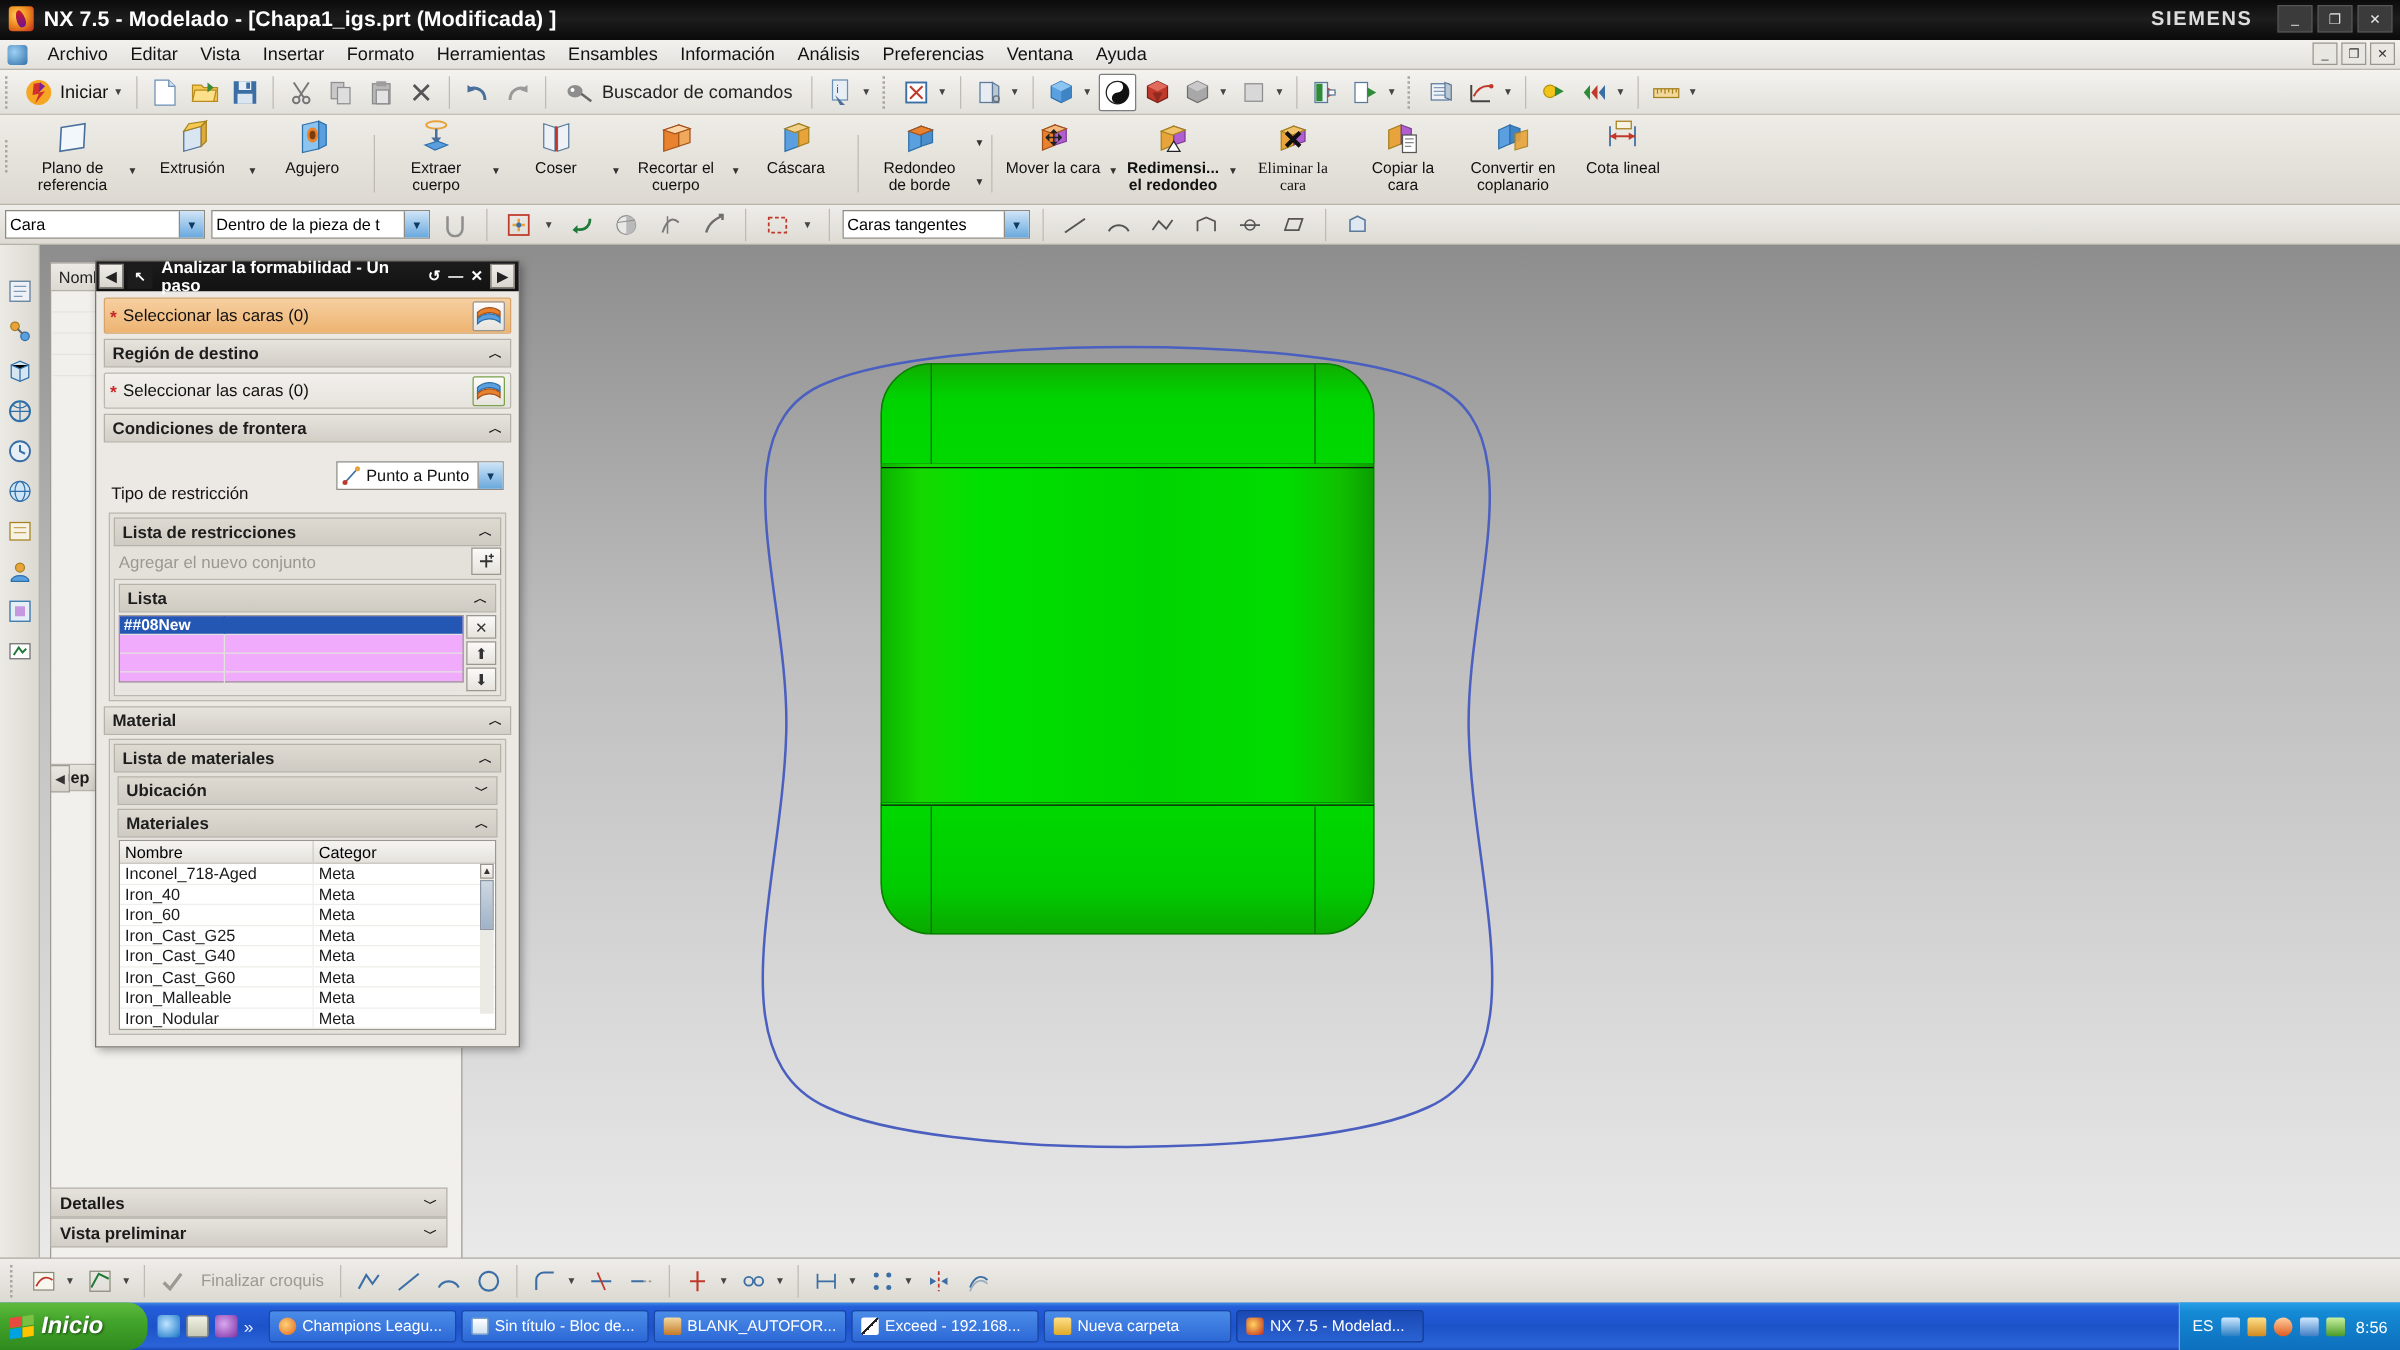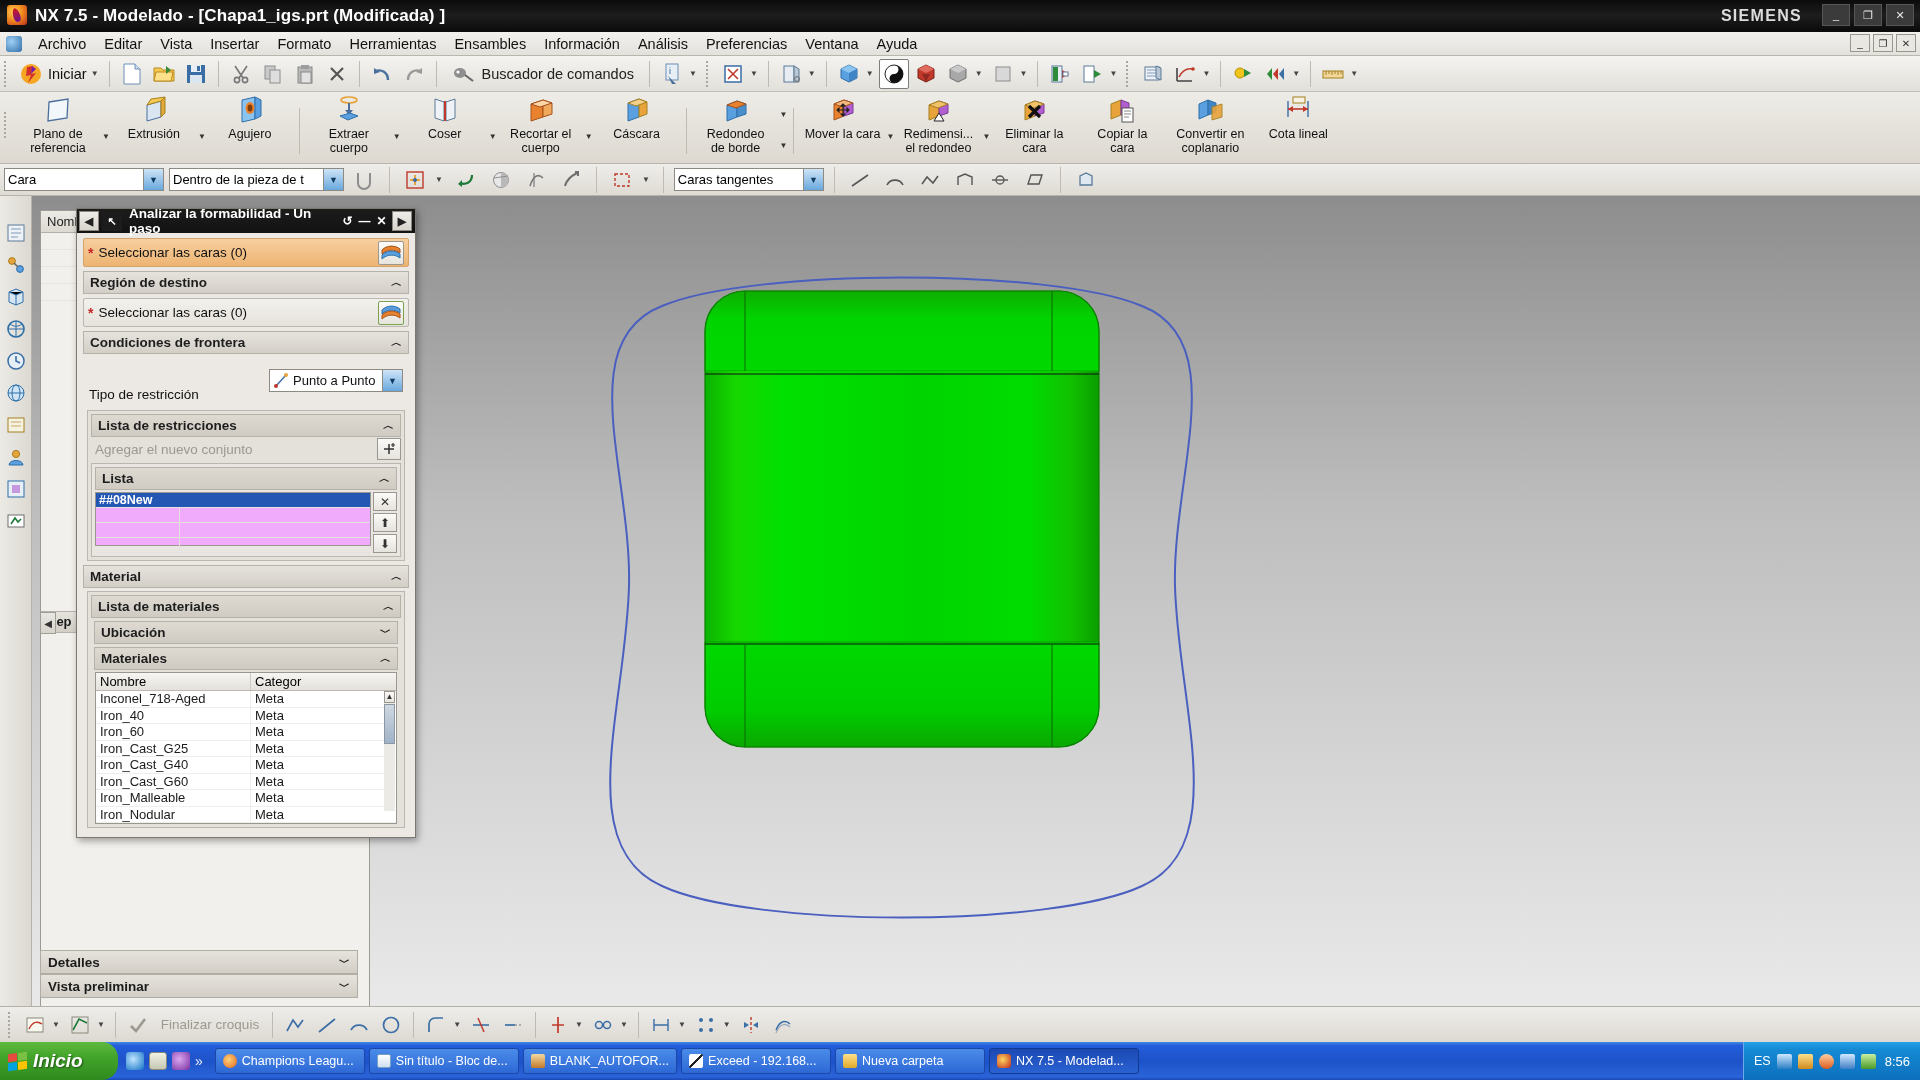--- a/index.html
+++ b/index.html
@@ -618,35 +618,35 @@
 
     <div class="bigbtn">
       <span class="bico">
         <svg class="sq" viewBox="0 0 30 30">
             <path d="M6 10 L16 6 L16 21 L6 25 Z" fill="#e8a33a" stroke="#a5801f"></path>
             <path d="M16 6 L25 9 L25 18 L16 21 Z" fill="#b15fd0" stroke="#7b3b94"></path>
             <path d="M6 10 L16 6 L25 9 L15 13 Z" fill="#f0c36a" stroke="#a5801f"></path>
             <path d="M11 26 L16 18 L21 26 Z" fill="#fff" stroke="#222"></path>
           </svg>
       </span>
-      <span style="white-space:pre-line;">Redimensi...
+      <span style="white-space:pre-line;font-weight:bold;">Redimensi...
 el redondeo</span>
     </div>
     <div class="bigcaret">▼</div>
 
     <div class="bigbtn">
       <span class="bico">
         <svg class="sq" viewBox="0 0 30 30">
             <path d="M6 10 L16 6 L16 21 L6 25 Z" fill="#e8a33a" stroke="#a5801f"></path>
             <path d="M16 6 L25 9 L25 18 L16 21 Z" fill="#b15fd0" stroke="#7b3b94"></path>
             <path d="M6 10 L16 6 L25 9 L15 13 Z" fill="#f0c36a" stroke="#a5801f"></path>
             <path d="M10 11 L21 22 M21 11 L10 22" stroke="#111" stroke-width="3.2"></path>
           </svg>
       </span>
-      <span style="white-space:pre-line;">Eliminar la
+      <span style="white-space:pre-line;font-family:Liberation Serif, serif;">Eliminar la
 cara</span>
     </div>
 
     <div class="bigbtn">
       <span class="bico">
         <svg class="sq" viewBox="0 0 30 30">
             <path d="M4 9 L14 5 L14 20 L4 24 Z" fill="#e8a33a" stroke="#a5801f"></path>
             <path d="M14 5 L22 8 L22 17 L14 20 Z" fill="#b15fd0" stroke="#7b3b94"></path>
             <rect x="15" y="13" width="11" height="14" fill="#fff" stroke="#555"></rect>
             <path d="M17 16h7M17 19h7M17 22h5" stroke="#888"></path>

